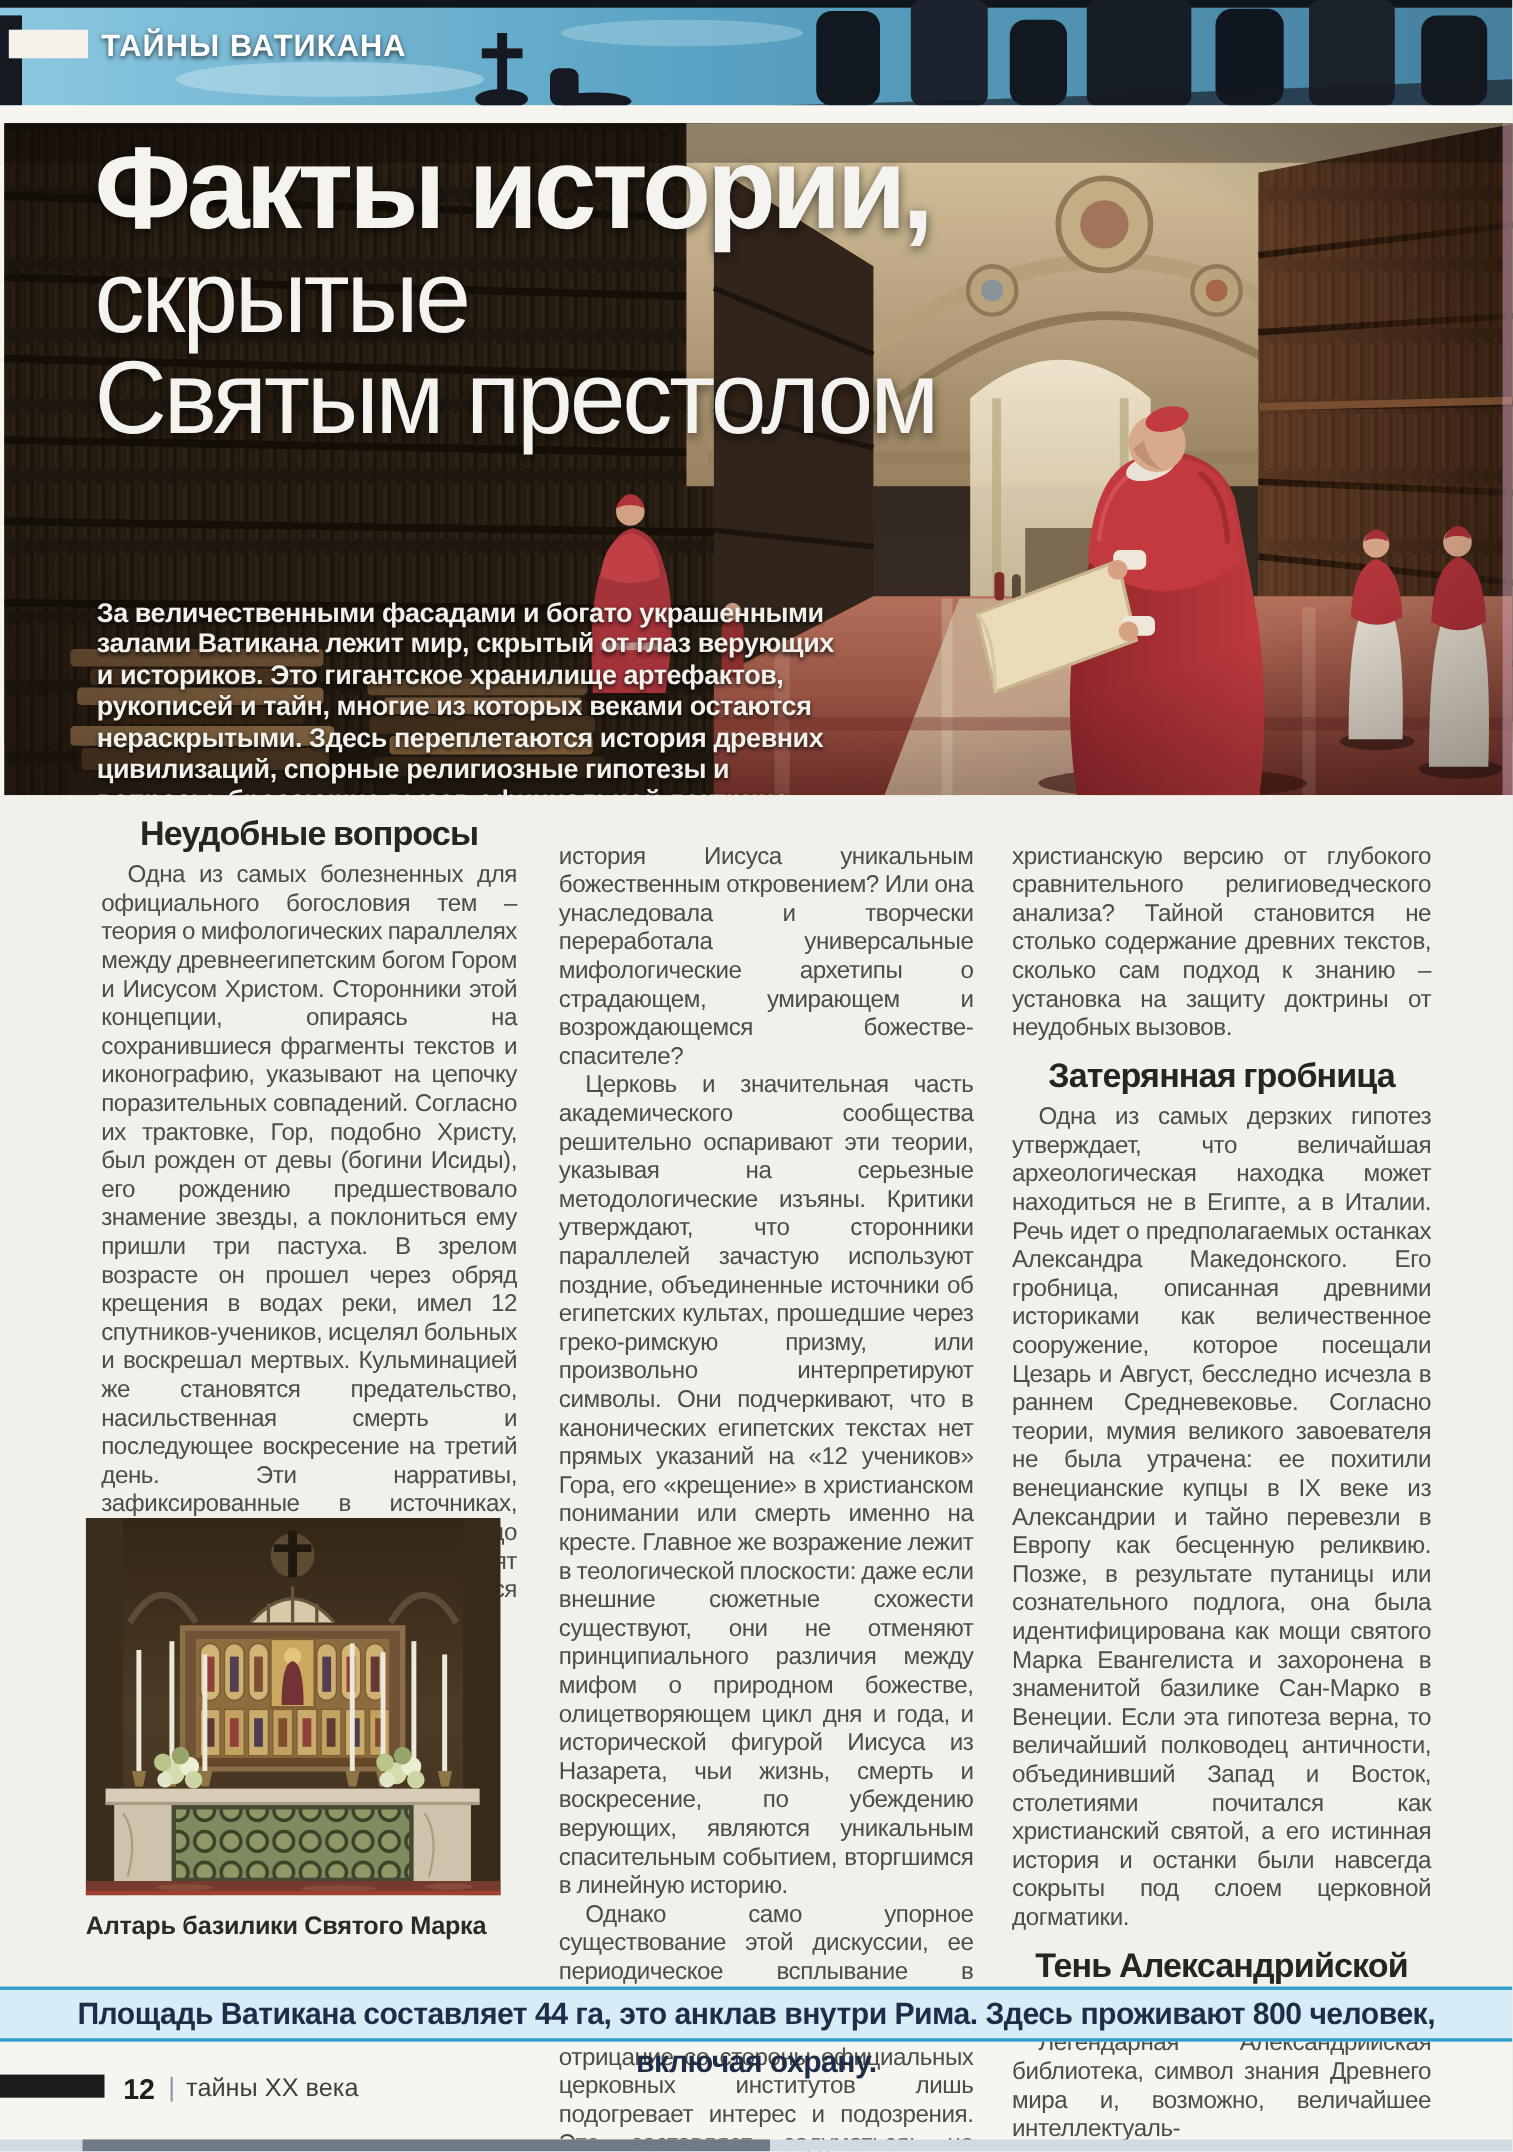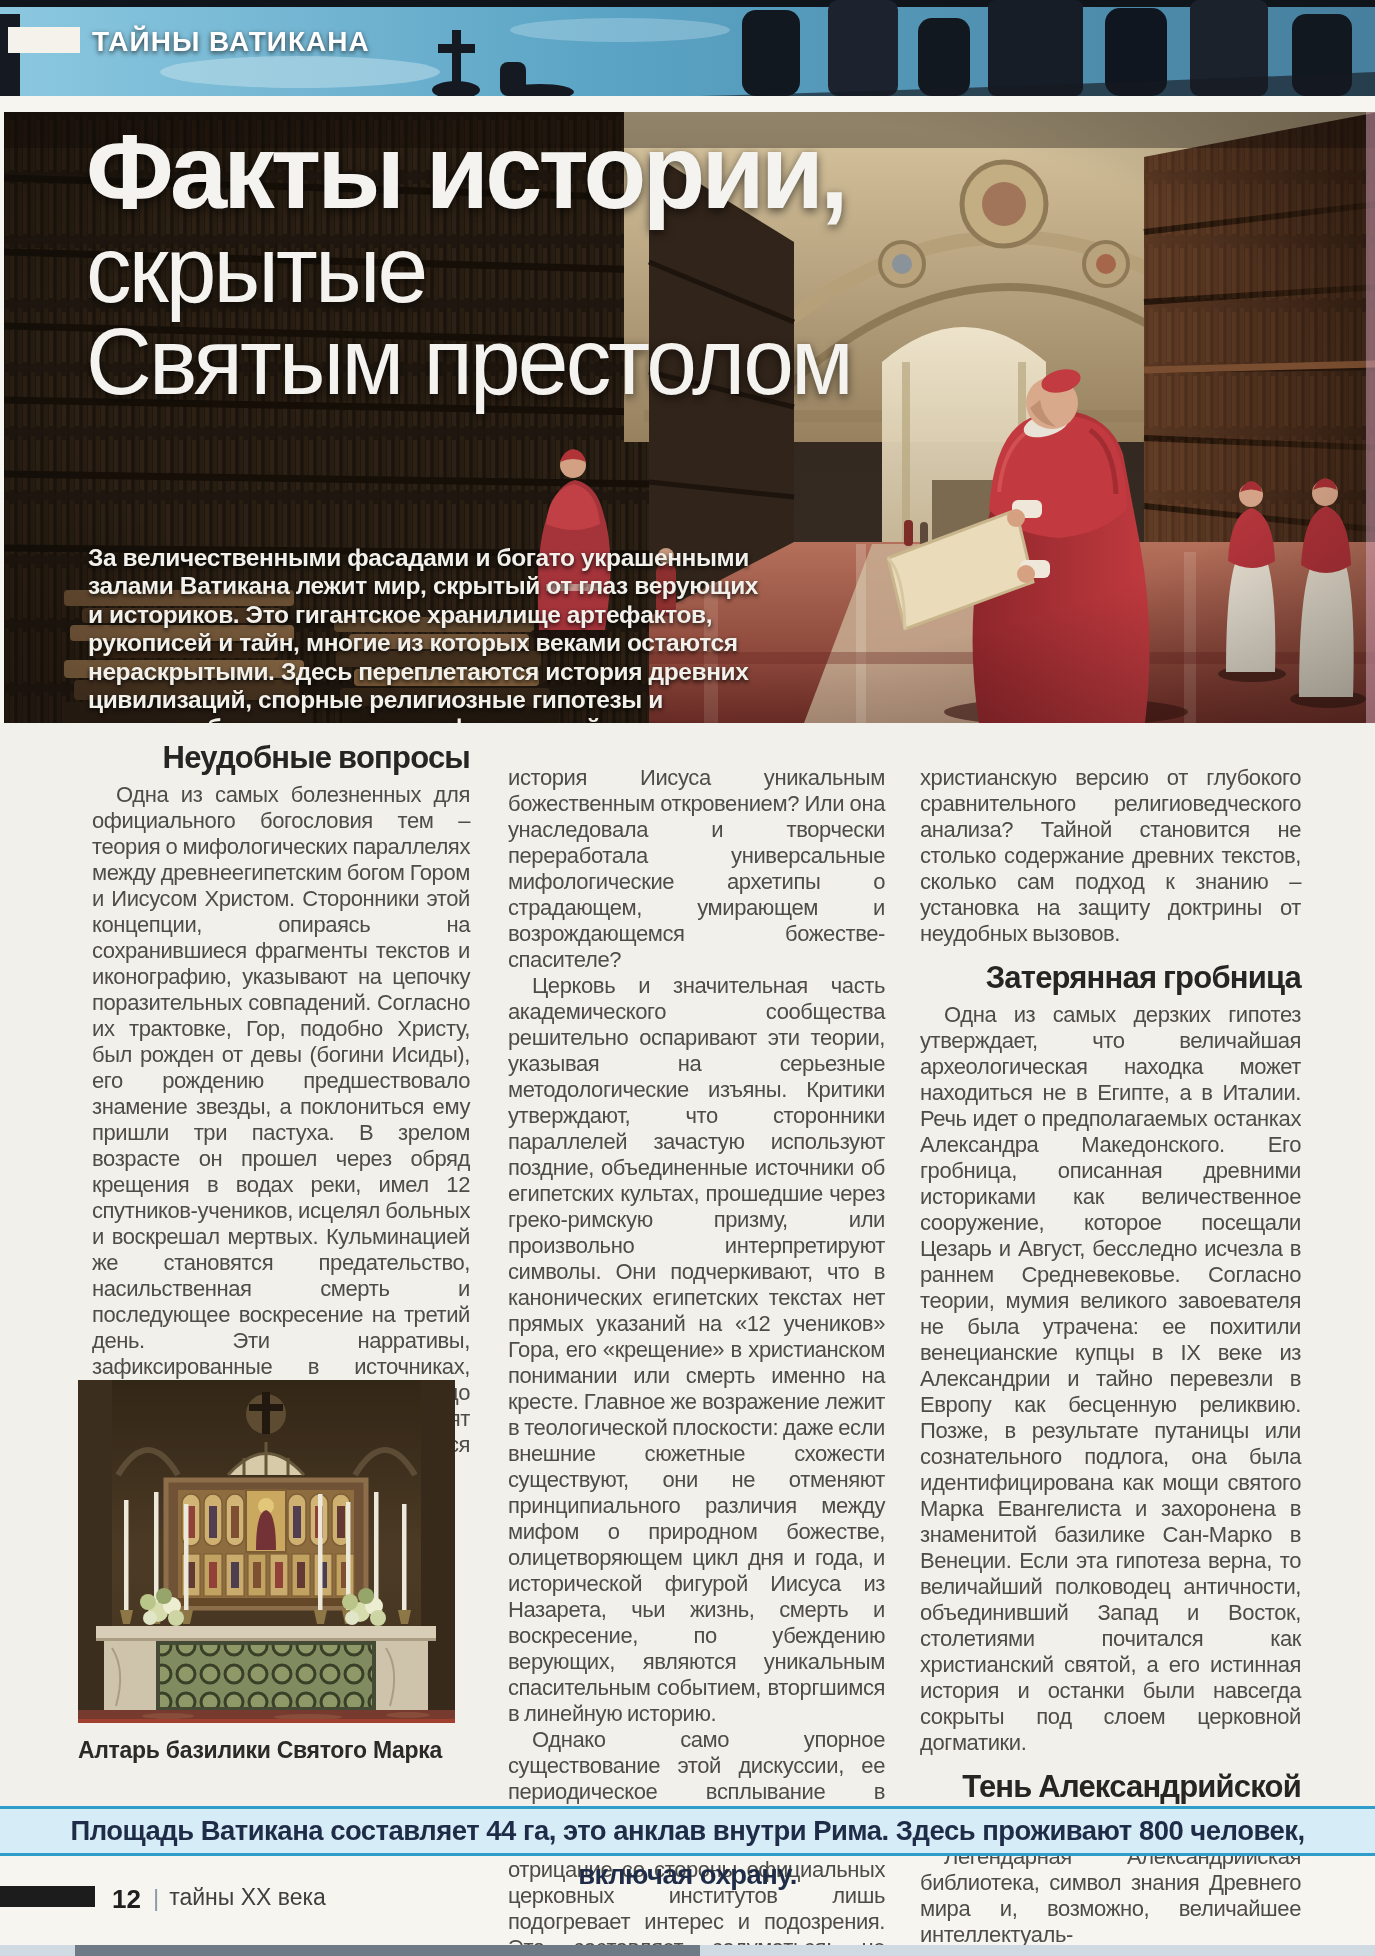--- a/index.html
+++ b/index.html
@@ -28,21 +28,21 @@
   .bodywrap{position:absolute;left:0;top:723px;width:1375px;height:1083px;background:#f2f0ea;}
   .col{position:absolute;top:42px;color:#4e4c49;font-size:22px;line-height:26px;
         letter-spacing:-0.4px;word-spacing:-1px;text-align:justify;}
   .col p{margin:0;}
   .col p.ind{text-indent:24px;}
   .col p + p{margin-top:0;}
   .col1{left:92px;width:378px;top:18px;}
   .col2{left:508px;width:377px;}
   .col3{left:920px;width:381px;}
   h2.sec{margin:0 0 8px 0;color:#262523;font-size:31px;line-height:33px;font-weight:700;
-        letter-spacing:-0.8px;text-align:right;}
+        letter-spacing:-0.8px;text-align:center;}
   .col3 h2.sec{margin-top:14px;margin-bottom:8px;}
 
   .altar{position:absolute;left:78px;top:657px;width:377px;height:343px;}
   .altar svg{position:absolute;left:0;top:0;}
   .caption{position:absolute;left:78px;top:1012px;width:377px;text-align:left;color:#2b2a28;
         font-size:23px;font-weight:700;line-height:30px;letter-spacing:-0.3px;}
 
   
   .factbar{position:absolute;left:0;top:1806px;width:1375px;height:50px;background:#d6ecf7;
         border-top:3px solid #2f9dca;border-bottom:3px solid #2f9dca;box-sizing:border-box;}

